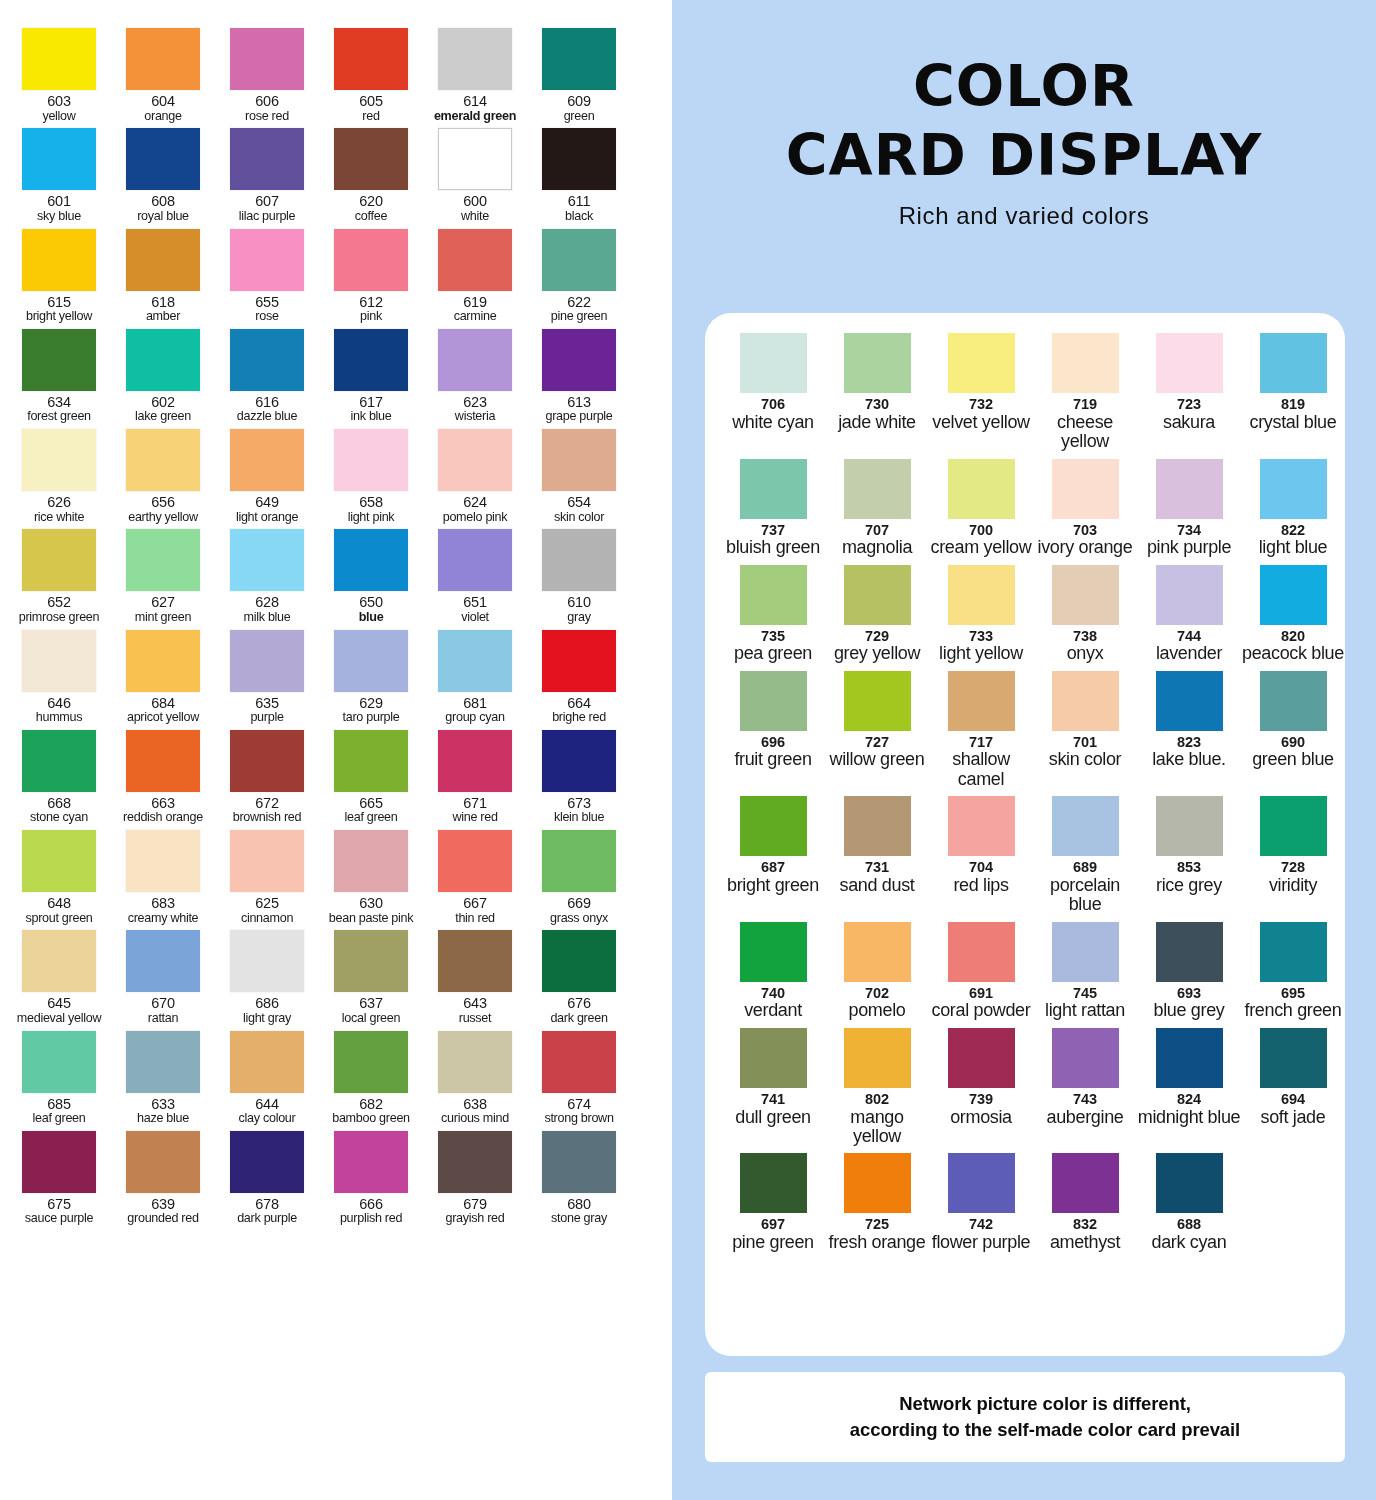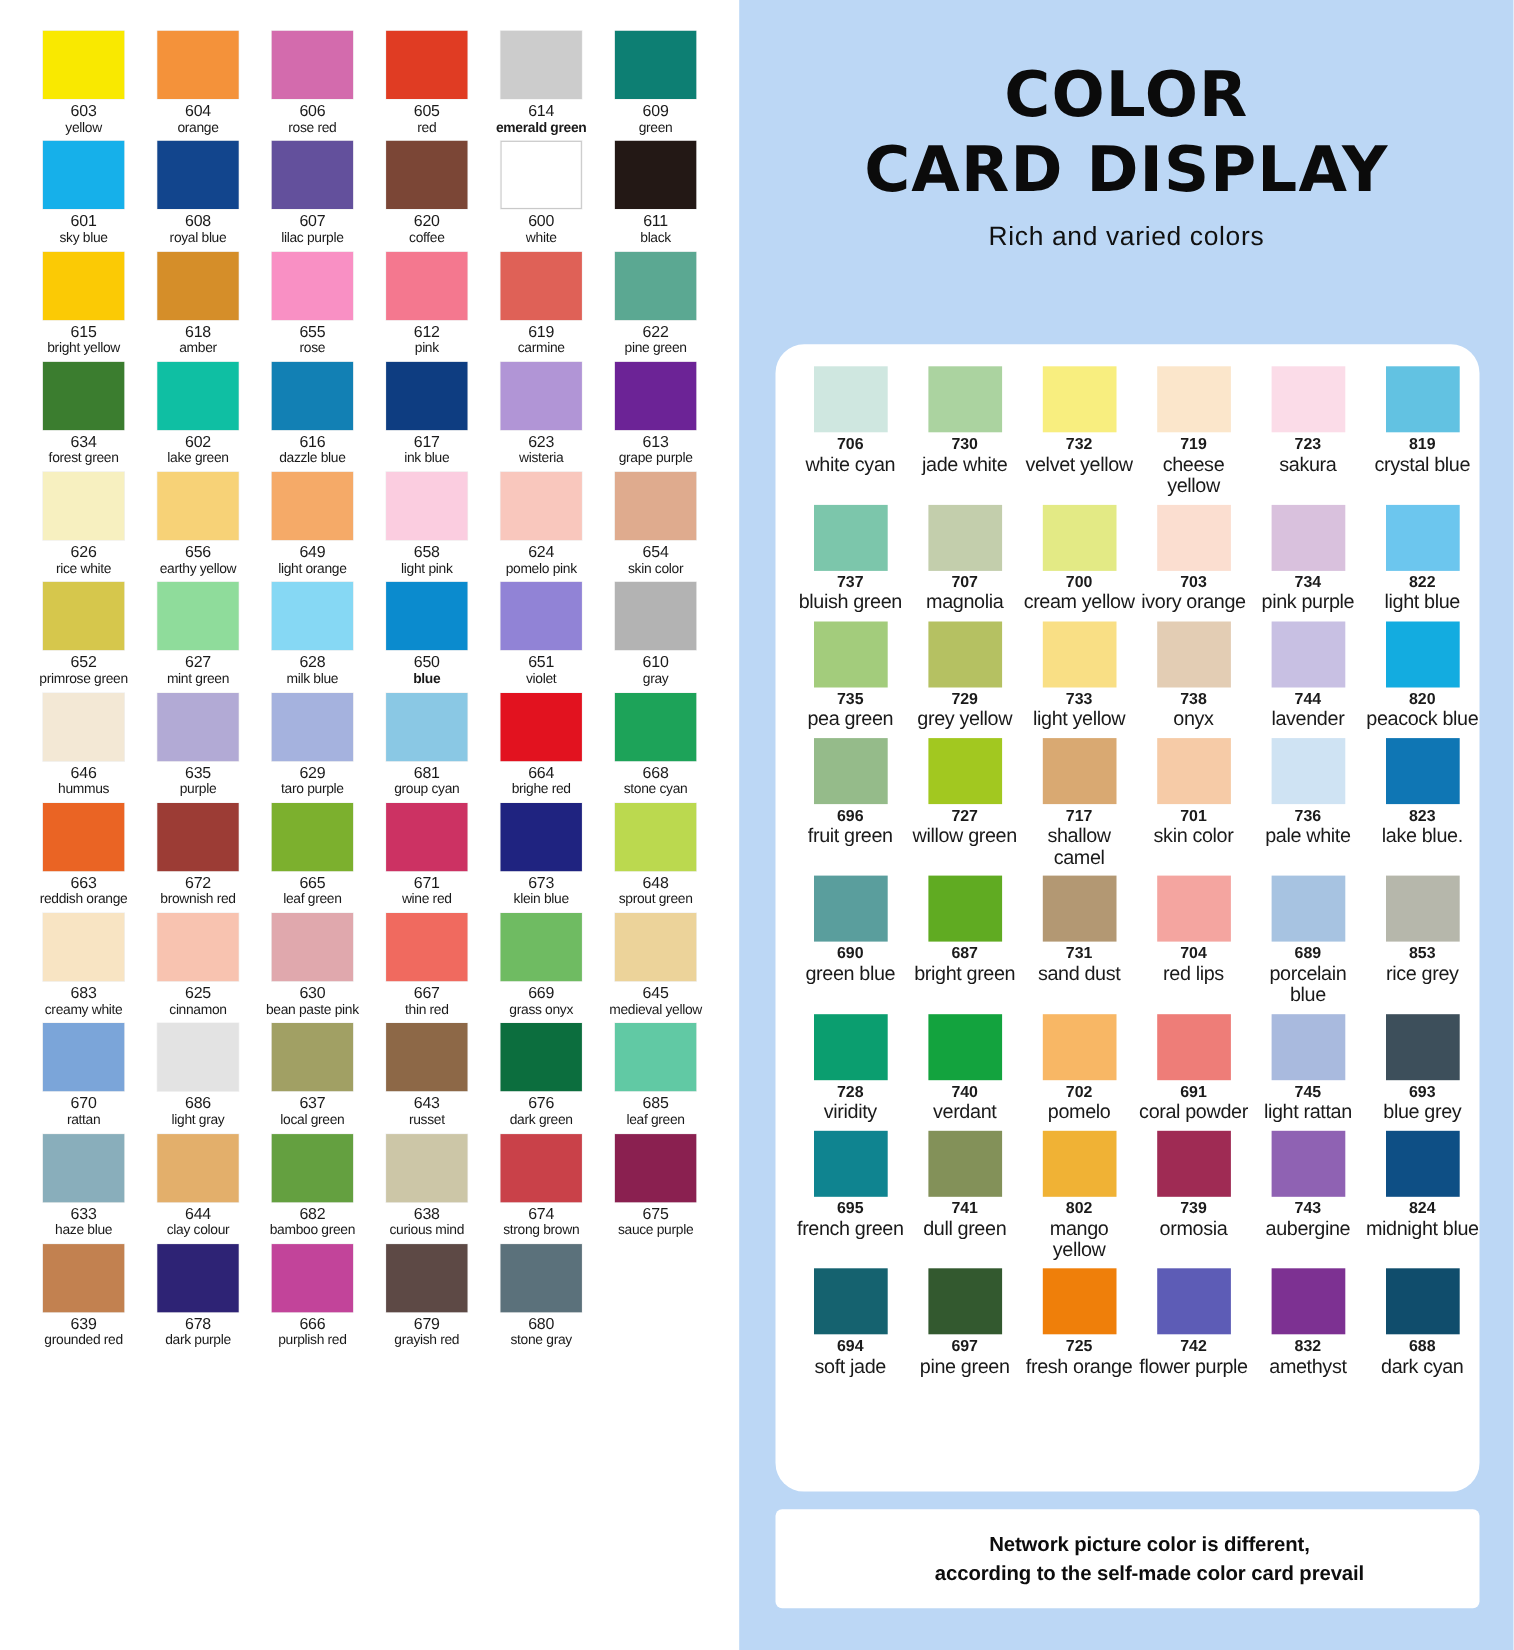--- a/index.html
+++ b/index.html
@@ -18,21 +18,21 @@
     position: relative;
     flex: 0 0 672px;
   }
   #left-grid {
     position: absolute;
     left: 0; top: 28px;
     width: 536px;
     display: grid;
     grid-template-columns: repeat(6, 104px);
     justify-content: start;
-    padding-left: 24px;
+    padding-left: 7px;
     row-gap: 5px;
   }
   .sw-cell {
     width: 104px;
     display: flex;
     flex-direction: column;
     align-items: center;
   }
   .sw-chip {
     width: 74px; height: 62px;
@@ -381,20 +381,27 @@
           </div>
         </div>
         <div class="sw-cell">
           <div class="sw-chip" style="background: rgb(243, 232, 213);"></div>
           <div class="sw-label">
             <span class="sw-code">646</span>
             <span class="sw-name">hummus</span>
           </div>
         </div>
         <div class="sw-cell">
+          <div class="sw-chip" style="background: rgb(249, 194, 80);"></div>
+          <div class="sw-label">
+            <span class="sw-code">684</span>
+            <span class="sw-name">apricot yellow</span>
+          </div>
+        </div>
+        <div class="sw-cell">
           <div class="sw-chip" style="background: rgb(178, 170, 213);"></div>
           <div class="sw-label">
             <span class="sw-code">635</span>
             <span class="sw-name">purple</span>
           </div>
         </div>
         <div class="sw-cell">
           <div class="sw-chip" style="background: rgb(165, 178, 222);"></div>
           <div class="sw-label">
             <span class="sw-code">629</span>
@@ -783,27 +790,20 @@
             <div class="rsw-label">
               <span class="rsw-code">717</span>
               <span class="rsw-name">shallow camel</span>
             </div>
           </div>
           <div class="rsw-cell">
             <div class="rsw-chip" style="background: rgb(246, 203, 167);"></div>
             <div class="rsw-label">
               <span class="rsw-code">701</span>
               <span class="rsw-name">skin color</span>
-            </div>
-          </div>
-          <div class="rsw-cell">
-            <div class="rsw-chip" style="background: rgb(207, 227, 243);"></div>
-            <div class="rsw-label">
-              <span class="rsw-code">736</span>
-              <span class="rsw-name">pale white</span>
             </div>
           </div>
           <div class="rsw-cell">
             <div class="rsw-chip" style="background: rgb(15, 118, 180);"></div>
             <div class="rsw-label">
               <span class="rsw-code">823</span>
               <span class="rsw-name">lake blue.</span>
             </div>
           </div>
           <div class="rsw-cell">

